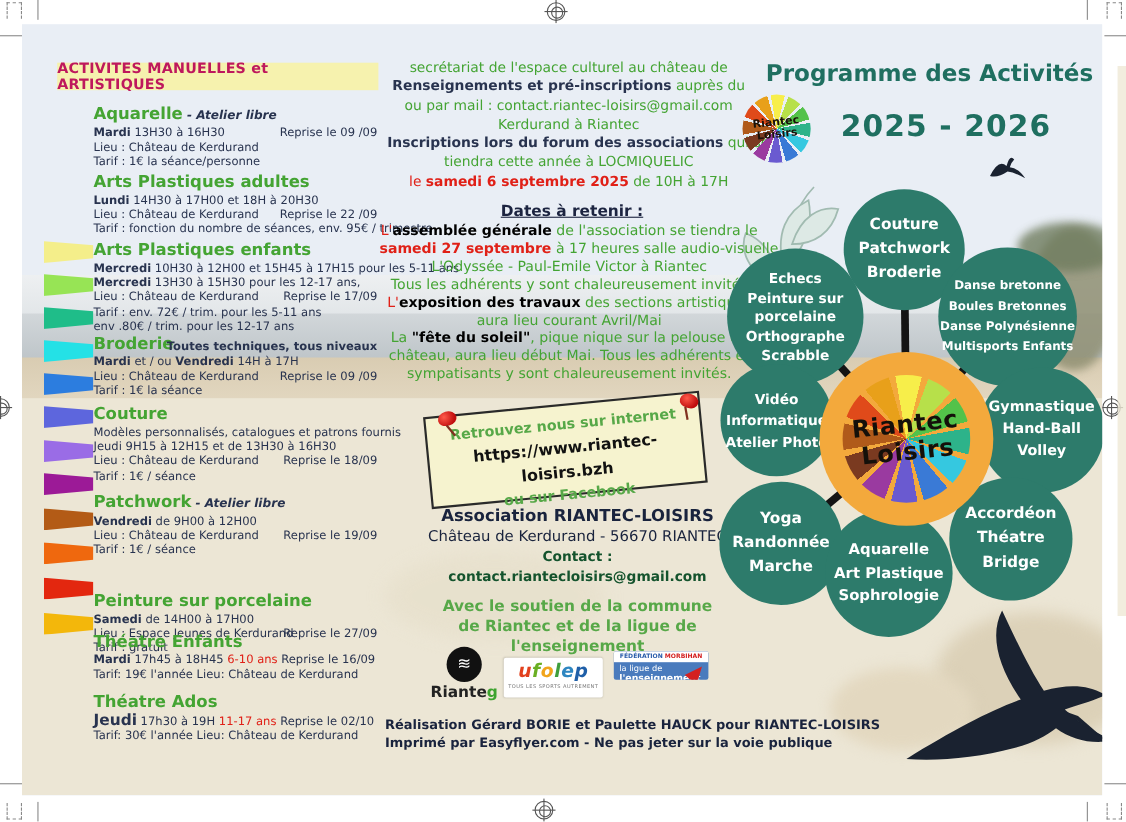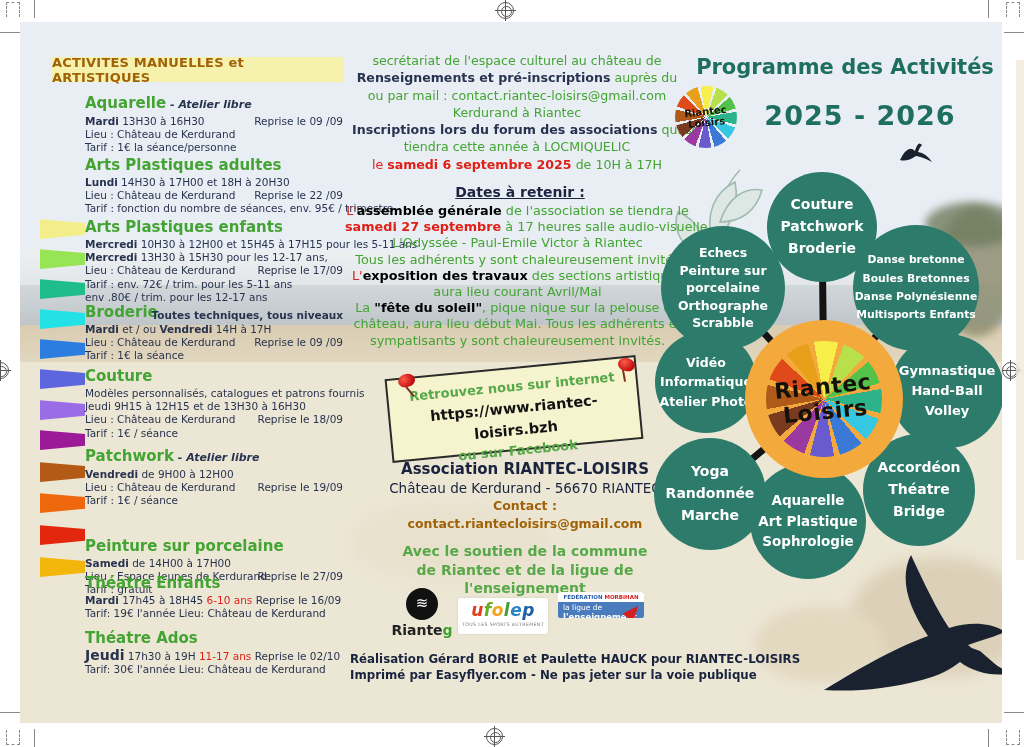--- a/index.html
+++ b/index.html
@@ -27,21 +27,21 @@
   .reg:before,.reg:after{content:"";position:absolute;background:#555;}
   .reg:before{left:50%;top:-3px;width:1px;height:21px;margin-left:-0.5px;}
   .reg:after{top:50%;left:-3px;height:1px;width:21px;margin-top:-0.5px;}
   .reg i{position:absolute;left:3px;top:3px;width:9px;height:9px;border:1px solid #555;border-radius:50%;}
 
   :root{--dark:#28334f;--green:#44a433;--red:#e02017;--teal:#2d7b6b;--titleteal:#1f6f60;}
 
   
   .lheader{position:absolute;left:32px;top:35px;width:292px;height:25px;background:#f6f2ae;
            display:flex;align-items:center;justify-content:center;font-weight:bold;font-size:13px;
-           color:#a16207;letter-spacing:.2px;}
+           color:#be185d;letter-spacing:.2px;}
   .tab{position:absolute;left:20px;width:45px;height:21px;clip-path:polygon(0 6%,100% 24%,100% 80%,0 100%);}
   .act{position:absolute;left:65px;width:258px;}
   .a1{top:73px}.a2{top:135px}.a3{top:197px}.a4{top:282px}.a5{top:346px}.a6{top:426px}.a7{top:516px}.a8{top:553px}.a9{top:608px}
   .act-h{position:relative;font-size:15px;font-weight:bold;color:var(--green);line-height:17px;margin-bottom:2px;white-space:nowrap;}
   .act-suffix{font-size:11px;font-style:italic;font-weight:bold;color:var(--dark);}
   .act-hright{position:absolute;right:0;top:3px;font-size:10.5px;font-weight:600;color:var(--dark);}
   .act-line{position:relative;font-size:10.5px;line-height:13.2px;color:var(--dark);white-space:nowrap;}
   .line-right{position:absolute;right:0;top:0;}
   .sg-b{font-weight:bold;}
   .sg-bL{font-weight:bold;font-size:14px;}
@@ -61,21 +61,21 @@
   .note-l1,.note-l3{font-size:13px;font-weight:600;color:#57a848;line-height:20px;}
   .note-l2{font-size:14.5px;font-weight:bold;color:#111;line-height:22px;}
   .pin{position:absolute;width:17px;height:13px;background:radial-gradient(circle at 35% 35%,#ff5a4a,#c00d0d 70%);
        border-radius:50% 50% 45% 45%;}
   .pin:after{content:"";position:absolute;left:8px;top:12px;width:2px;height:12px;background:#803020;transform:rotate(-25deg);}
   .pin1{left:378px;top:352px;transform:rotate(-15deg);}
   .pin2{left:598px;top:336px;transform:rotate(15deg);}
   #assoc{left:355px;top:438px;width:300px;}
   .assoc-1{font-size:15px;font-weight:bold;color:#19233d;line-height:19px;}
   .assoc-2{font-size:13.5px;color:#19233d;line-height:18px;}
-  .assoc-3{font-size:12.5px;font-weight:bold;color:#a16207;line-height:18px;}
+  .assoc-3{font-size:12.5px;font-weight:bold;color:#14532d;line-height:18px;}
   #support{left:365px;top:520px;width:280px;}
   #support .mline{font-size:14px;line-height:18.5px;font-weight:600;color:#57a848;}
   #footer{left:330px;top:630px;width:345px;}
   #footer .mline{font-size:11.8px;line-height:15.5px;font-weight:600;color:#19233d;white-space:nowrap;}
 
   
   .logo-riantec{position:absolute;left:370px;top:566px;width:64px;text-align:center;}
   .logo-riantec .disc{width:32px;height:32px;margin:0 auto;background:#111;border-radius:50%;
       color:#fff;font-size:15px;line-height:30px;}
   .logo-riantec .lbl{font-size:14px;font-weight:bold;color:#222;margin-top:2px;}

